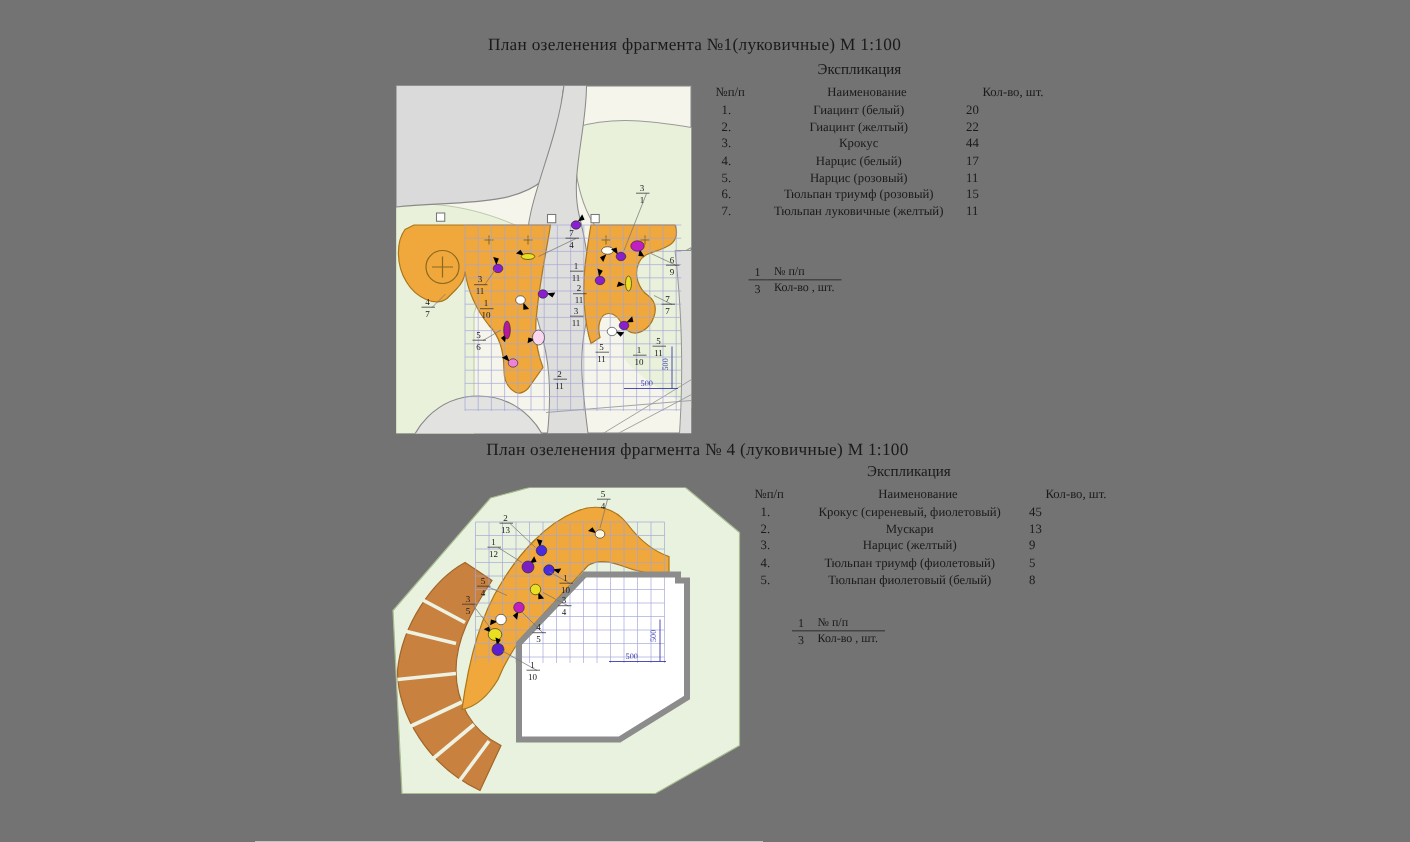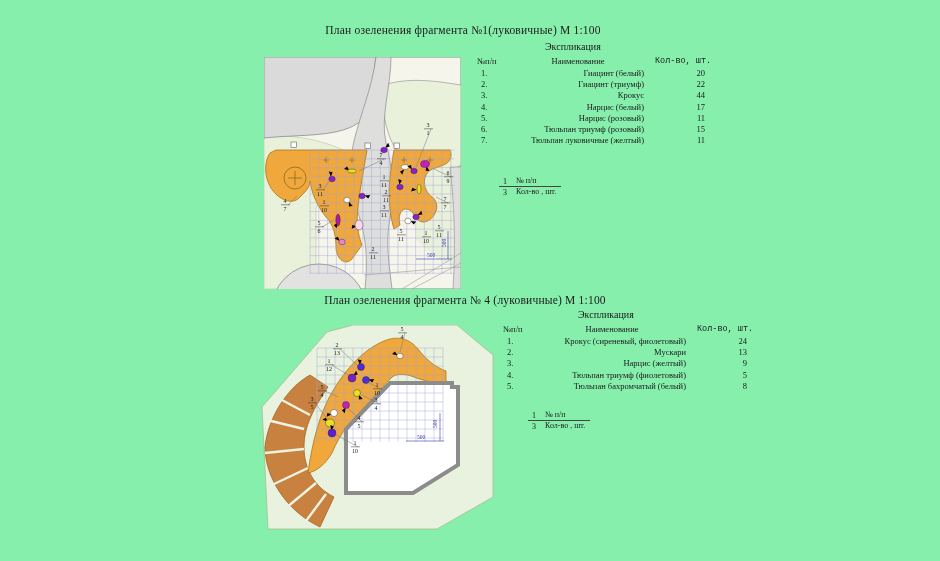--- a/index.html
+++ b/index.html
@@ -1,28 +1,28 @@
 <!DOCTYPE html>
 <html><head>
 <meta charset="utf-8">
 <style>
   html,body{margin:0;padding:0;background:#fff;}
   body{font-family:"Liberation Serif",serif;color:#1a1a1a;}
-  .page{position:relative;width:940px;height:561px;background:#86efac;overflow:hidden;}
+  .page{position:relative;width:940px;height:561px;background:#737373;overflow:hidden;}
   .abs{position:absolute;}
   .title{font-size:11.5px;text-align:center;letter-spacing:.2px;white-space:nowrap;}
   .expl{font-size:10px;white-space:nowrap;}
   table.tbl{border-collapse:collapse;font-size:8.5px;}
   table.tbl th{font-weight:normal;padding:0 0 2px 11px;white-space:nowrap;}
   table.tbl td{padding:0 0 1.2px 0;white-space:nowrap;vertical-align:top;}
   .c-num{width:20px;text-align:left;padding-left:4px !important;}
-  .c-name{width:132px;text-align:right;}
-  .c-qty{width:28px;text-align:right;padding-right:6px !important;}
+  .c-name{width:132px;text-align:center;}
+  .c-qty{width:28px;padding-right:6px !important;}
   th.c-num{padding-left:0 !important;}
-  th.c-qty{text-align:right;padding-right:0 !important;font-family:Liberation Mono, monospace;}
+  th.c-qty{text-align:right;padding-right:0 !important;}
   .key{font-size:8px;}
   .key table{border-collapse:collapse;}
   .key td{padding:0 5px 1px 5px;white-space:nowrap;}
   .key tr:first-child td{border-bottom:.8px solid #444;}
   .key .kn{text-align:center;padding:0 4px;}
   svg text{font-family:"Liberation Serif",serif;}
 </style>
 </head>
 <body>
 
@@ -41,21 +41,21 @@
       </tr>
     </thead>
     <tbody>
       <tr>
           <td class="c-num">1.</td>
           <td class="c-name">Гиацинт (белый)</td>
           <td class="c-qty">20</td>
         </tr>
       <tr>
           <td class="c-num">2.</td>
-          <td class="c-name">Гиацинт (триумф)</td>
+          <td class="c-name">Гиацинт (желтый)</td>
           <td class="c-qty">22</td>
         </tr>
       <tr>
           <td class="c-num">3.</td>
           <td class="c-name">Крокус</td>
           <td class="c-qty">44</td>
         </tr>
       <tr>
           <td class="c-num">4.</td>
           <td class="c-name">Нарцис (белый)</td>
@@ -288,40 +288,40 @@
       <tr>
         <th class="c-num">№п/п</th>
         <th class="c-name" style="text-align:center;width:148px;">Наименование</th>
         <th class="c-qty">Кол-во, шт.</th>
       </tr>
     </thead>
     <tbody>
       <tr>
           <td class="c-num">1.</td>
           <td class="c-name">Крокус (сиреневый, фиолетовый)</td>
-          <td class="c-qty">24</td>
+          <td class="c-qty">45</td>
         </tr>
       <tr>
           <td class="c-num">2.</td>
           <td class="c-name">Мускари</td>
           <td class="c-qty">13</td>
         </tr>
       <tr>
           <td class="c-num">3.</td>
           <td class="c-name">Нарцис (желтый)</td>
           <td class="c-qty">9</td>
         </tr>
       <tr>
           <td class="c-num">4.</td>
           <td class="c-name">Тюльпан триумф (фиолетовый)</td>
           <td class="c-qty">5</td>
         </tr>
       <tr>
           <td class="c-num">5.</td>
-          <td class="c-name">Тюльпан бахромчатый (белый)</td>
+          <td class="c-name">Тюльпан фиолетовый (белый)</td>
           <td class="c-qty">8</td>
         </tr>
     </tbody>
   </table>
 
   <div class="key abs" style="left:528px;top:410px;">
     <table>
       <tbody>
           <tr>
             <td class="kn">1</td>

